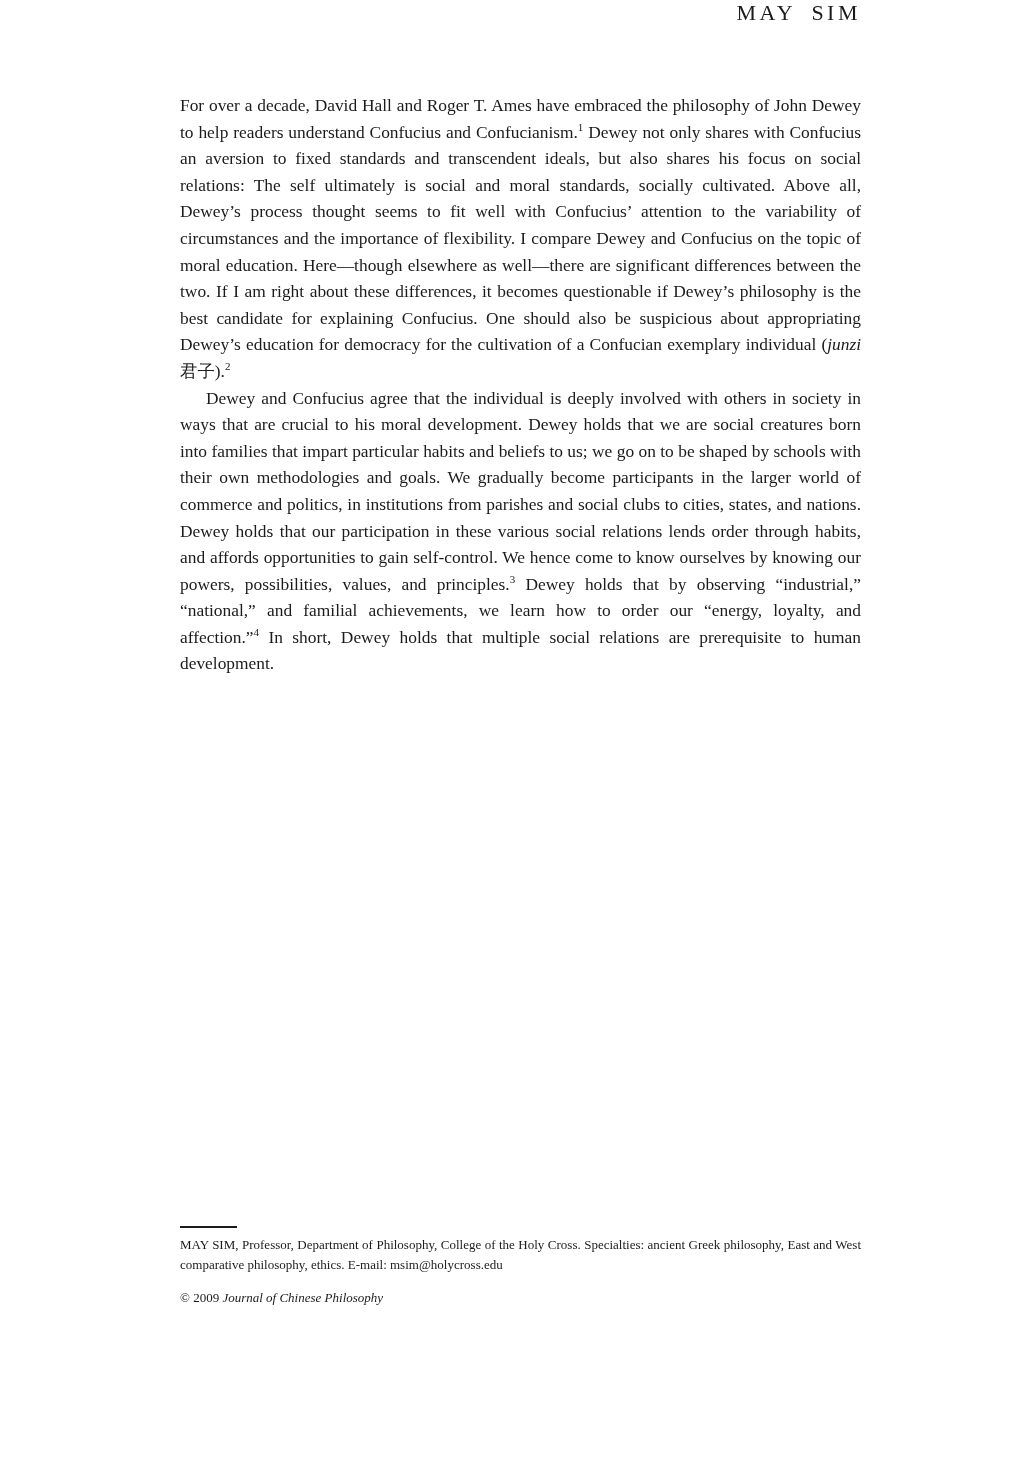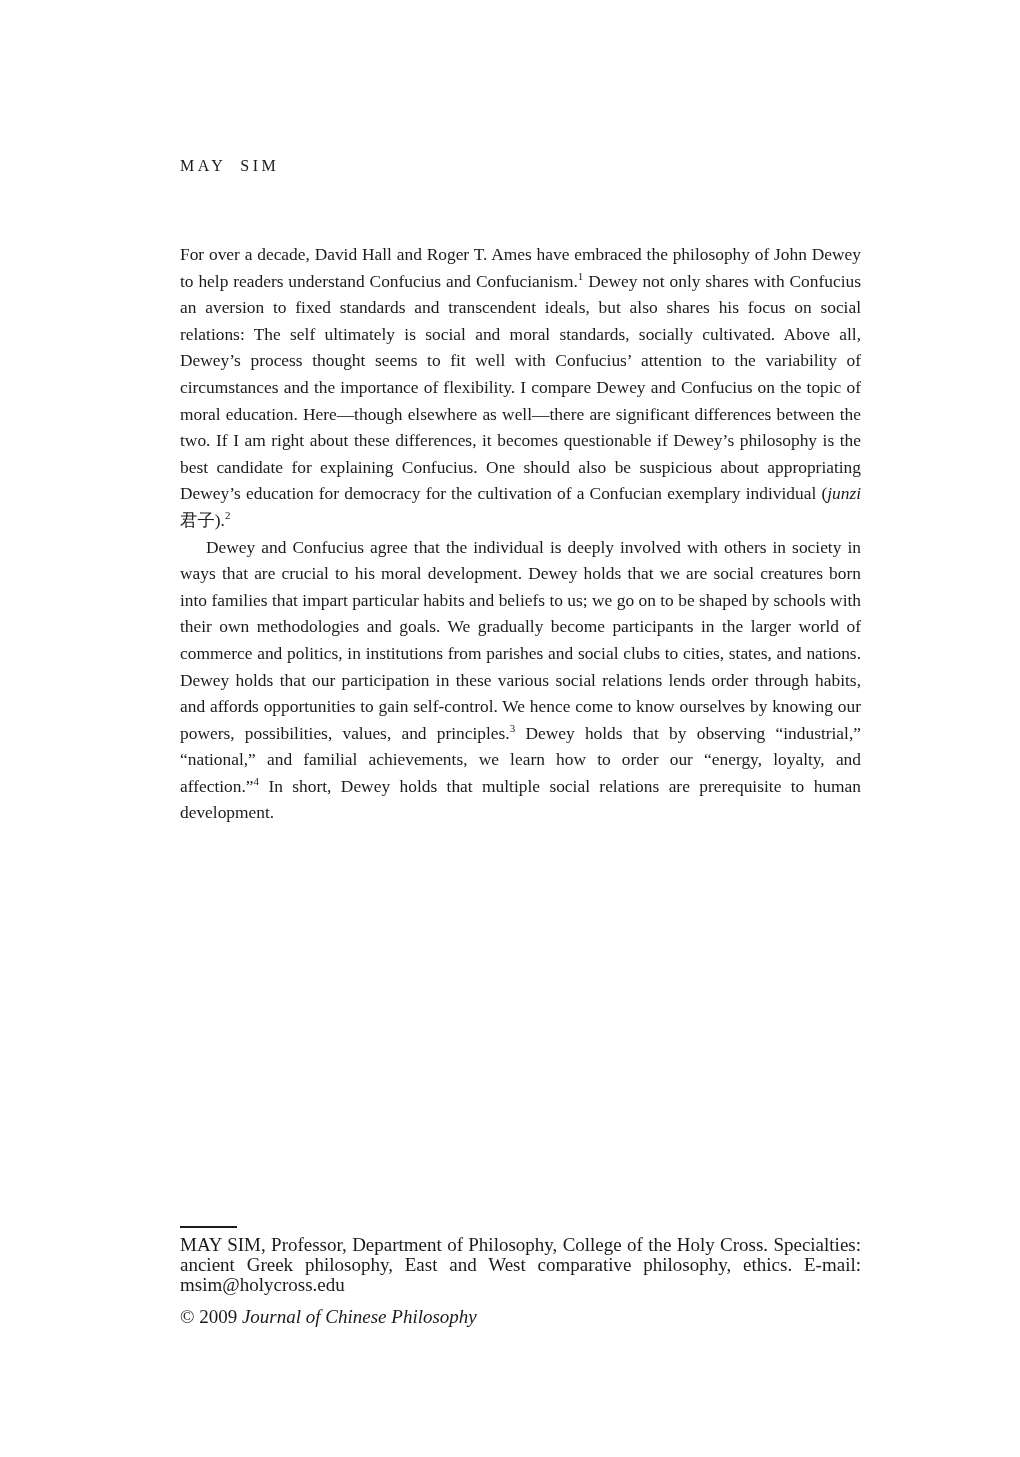--- a/index.html
+++ b/index.html
@@ -13,23 +13,22 @@
     font-family: "Liberation Serif", "DejaVu Serif", serif;
     overflow: hidden;
   }
   .content {
     position: absolute;
     left: 180px;
     top: 0;
     width: 681px;
   }
   .author-header {
-    padding-top: 157px;
-    text-align: left;
-    font-size: 16px;
+    text-align: right;
+    font-size: 22px;
     letter-spacing: 3.5px;
     word-spacing: 7px;
     color: #1b1b1b;
   }
   .paper-title {
     margin-top: 55px;
     text-align: center;
     font-size: 24px;
     line-height: 35px;
     letter-spacing: 2.2px;
@@ -50,21 +49,21 @@
     vertical-align: baseline;
     position: relative;
     top: -6.5px;
   }
   em { font-style: italic; }
   .footnote-block {
     position: absolute;
     left: 180px;
     top: 1226px;
     width: 681px;
-    font-size: 19px;
+    font-size: 13px;
     line-height: 19.8px;
     color: #1b1b1b;
   }
   .footnote-rule {
     width: 57px;
     height: 0;
     border-top: 2px solid #1b1b1b;
     margin-bottom: 7px;
   }
   .affiliation { text-align: justify; }

